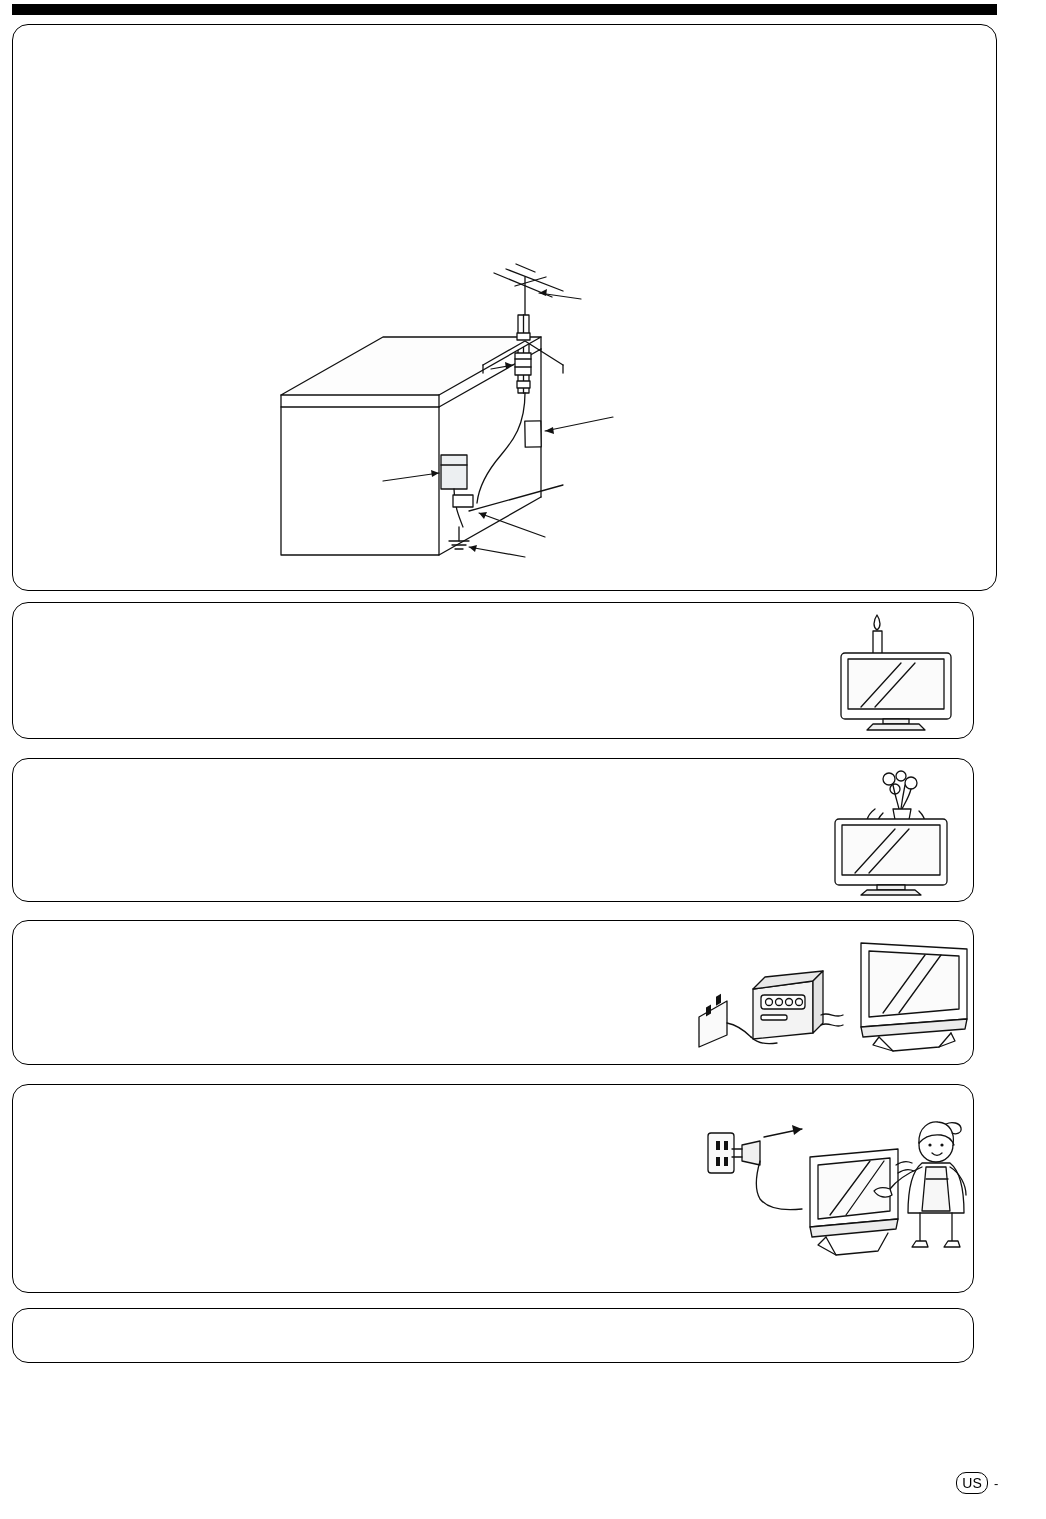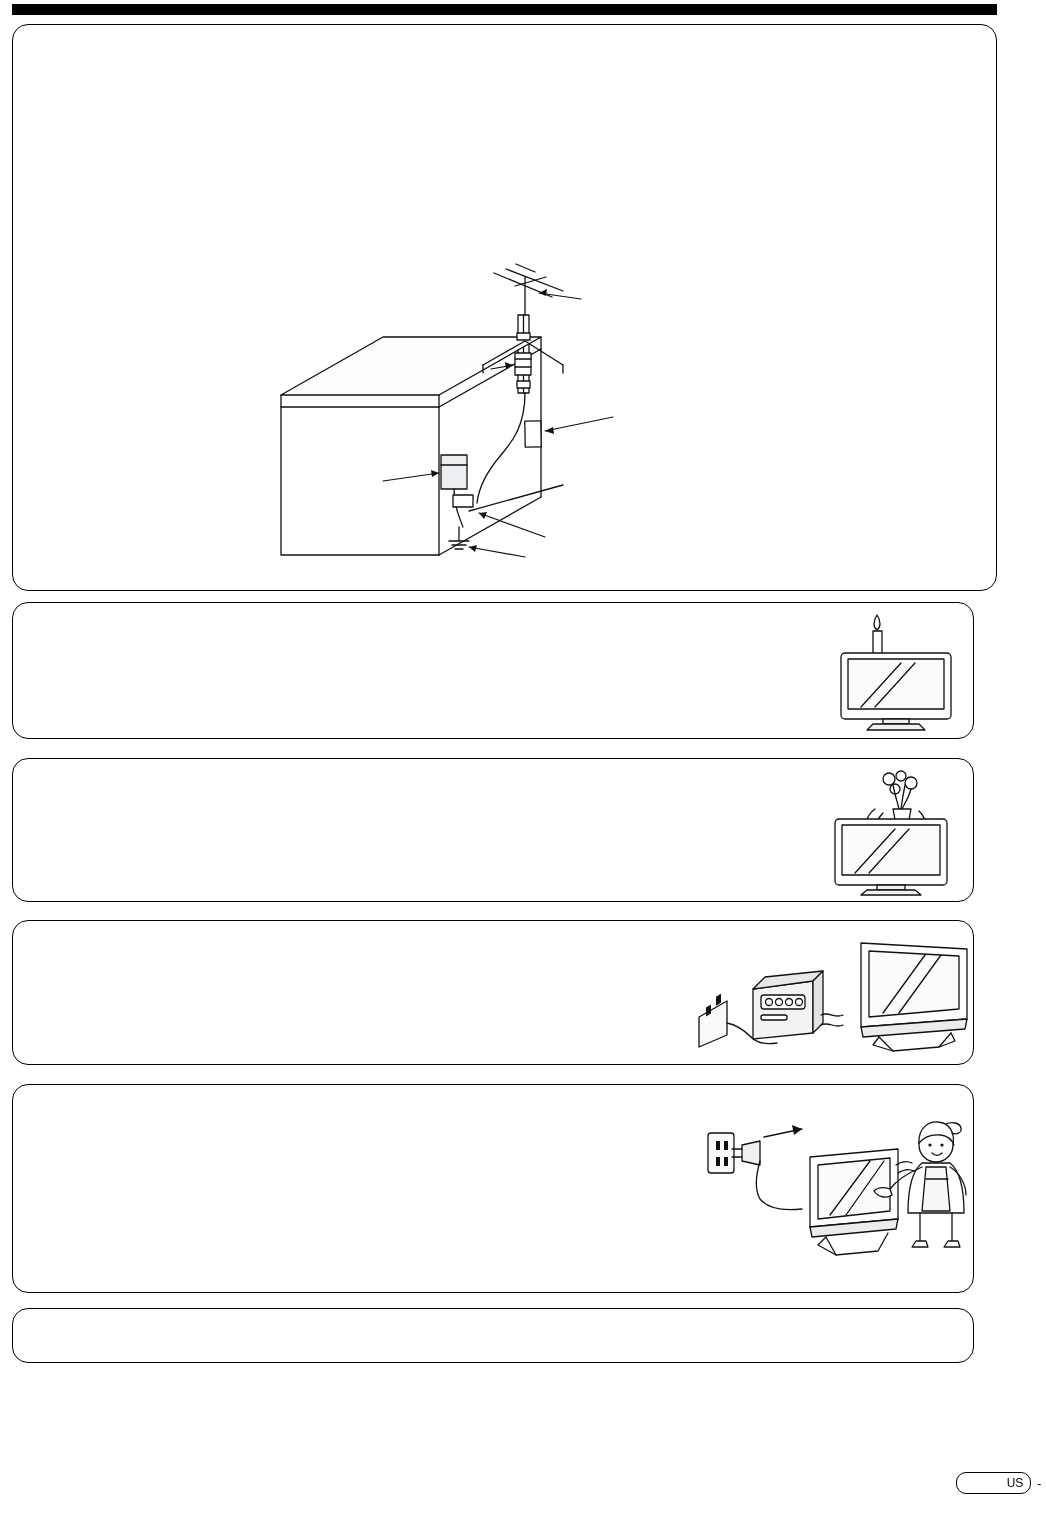--- a/index.html
+++ b/index.html
@@ -70,26 +70,25 @@
     top: 1472px;
     display: flex;
     align-items: center;
     gap: 6px;
   }
   .us-badge {
     width: 30px;
     height: 20px;
     border: 1.4px solid #000;
     border-radius: 10px;
-    font-size: 12px;
+    font-size: 14px;
     display: flex;
     align-items: center;
     justify-content: center;
     letter-spacing: 0px;
-    padding-left: 43px;
   }
   .page-num {
     font-size: 13px;
   }
 
   
   .house-wrap {
     position: absolute;
     left: 250px;
     top: 230px;

